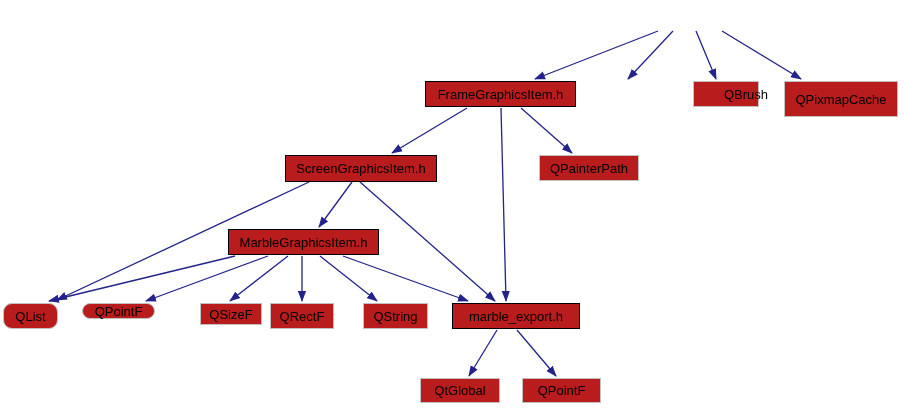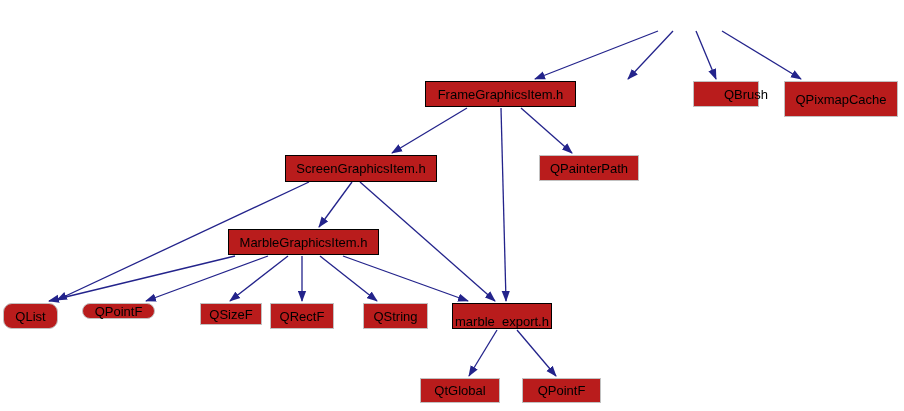--- a/index.html
+++ b/index.html
@@ -102,21 +102,21 @@
     </div>
     <div class="node external" style="left: 177px; top: 303px; width: 62px; height: 22px; margin-left: 23px;">
       <span>QSizeF</span>
     </div>
     <div class="node external" style="left: 270px; top: 303px; width: 64px; height: 26px;">
       <span>QRectF</span>
     </div>
     <div class="node external" style="left: 363px; top: 303px; width: 65px; height: 26px;">
       <span>QString</span>
     </div>
-    <div class="node internal" style="left: 452px; top: 303px; width: 100px; height: 26px; align-items: flex-end;">
+    <div class="node internal" style="left: 452px; top: 303px; width: 128px; height: 26px;">
       <span>marble_export.h</span>
     </div>
     <div class="node external" style="left: 420px; top: 378px; width: 80px; height: 25px;">
       <span>QtGlobal</span>
     </div>
     <div class="node external" style="left: 522px; top: 378px; width: 79px; height: 25px;">
       <span>QPointF</span>
     </div>
   </div>
 

